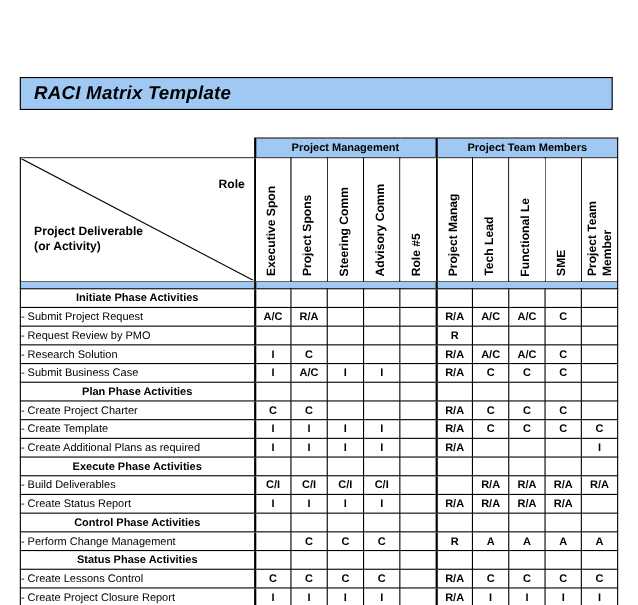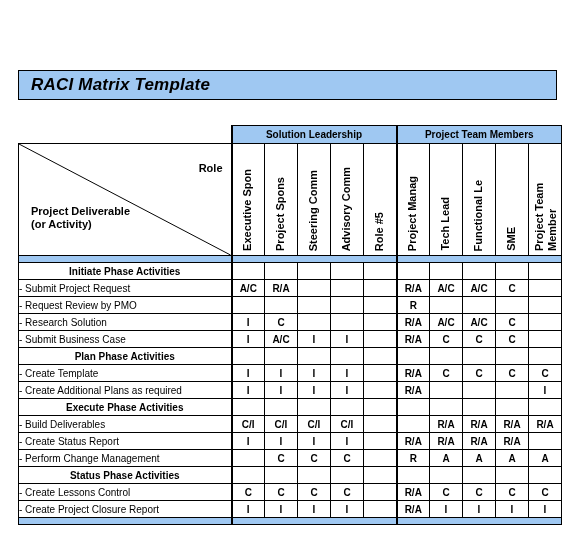--- a/index.html
+++ b/index.html
@@ -201,21 +201,21 @@
       <col style="width:33px">
         <col style="width:33px">
         <col style="width:33px">
         <col style="width:33px">
         <col style="width:33px">
     </colgroup>
     <thead>
 
       <tr>
         <td class="band-spacer"></td>
-        <td class="group-band grp-start" colspan="5">Solution Leadership</td>
+        <td class="group-band grp-start" colspan="5">Project Management</td>
         <td class="group-band grp-start" colspan="5">Project Team Members</td>
       </tr>
 
       <tr>
         <td class="corner-cell">
           <svg class="diag" viewBox="0 0 213 112" preserveAspectRatio="none">
             <line x1="0" y1="0" x2="213" y2="112" stroke="#000000" stroke-width="1"></line>
           </svg>
           <span class="role-lab">Role</span>
           <span class="deliv-lab">
@@ -335,20 +335,33 @@
           <td class="val-cell"></td>
           <td class="val-cell"></td>
           <td class="val-cell"></td>
           <td class="val-cell grp-start"></td>
           <td class="val-cell"></td>
           <td class="val-cell"></td>
           <td class="val-cell"></td>
           <td class="val-cell"></td>
         </tr>
         <tr class="act-row">
+          <td class="act-cell">- Create Project Charter</td>
+          <td class="val-cell grp-start">C</td>
+          <td class="val-cell">C</td>
+          <td class="val-cell"></td>
+          <td class="val-cell"></td>
+          <td class="val-cell"></td>
+          <td class="val-cell grp-start">R/A</td>
+          <td class="val-cell">C</td>
+          <td class="val-cell">C</td>
+          <td class="val-cell">C</td>
+          <td class="val-cell"></td>
+        </tr>
+        <tr class="act-row">
           <td class="act-cell">- Create Template</td>
           <td class="val-cell grp-start">I</td>
           <td class="val-cell">I</td>
           <td class="val-cell">I</td>
           <td class="val-cell">I</td>
           <td class="val-cell"></td>
           <td class="val-cell grp-start">R/A</td>
           <td class="val-cell">C</td>
           <td class="val-cell">C</td>
           <td class="val-cell">C</td>
@@ -397,20 +410,33 @@
           <td class="act-cell">- Create Status Report</td>
           <td class="val-cell grp-start">I</td>
           <td class="val-cell">I</td>
           <td class="val-cell">I</td>
           <td class="val-cell">I</td>
           <td class="val-cell"></td>
           <td class="val-cell grp-start">R/A</td>
           <td class="val-cell">R/A</td>
           <td class="val-cell">R/A</td>
           <td class="val-cell">R/A</td>
+          <td class="val-cell"></td>
+        </tr>
+        <tr class="phase-row">
+          <td class="act-cell">Control Phase Activities</td>
+          <td class="val-cell grp-start"></td>
+          <td class="val-cell"></td>
+          <td class="val-cell"></td>
+          <td class="val-cell"></td>
+          <td class="val-cell"></td>
+          <td class="val-cell grp-start"></td>
+          <td class="val-cell"></td>
+          <td class="val-cell"></td>
+          <td class="val-cell"></td>
           <td class="val-cell"></td>
         </tr>
         <tr class="act-row">
           <td class="act-cell"> - Perform Change Management</td>
           <td class="val-cell grp-start"></td>
           <td class="val-cell">C</td>
           <td class="val-cell">C</td>
           <td class="val-cell">C</td>
           <td class="val-cell"></td>
           <td class="val-cell grp-start">R</td>

